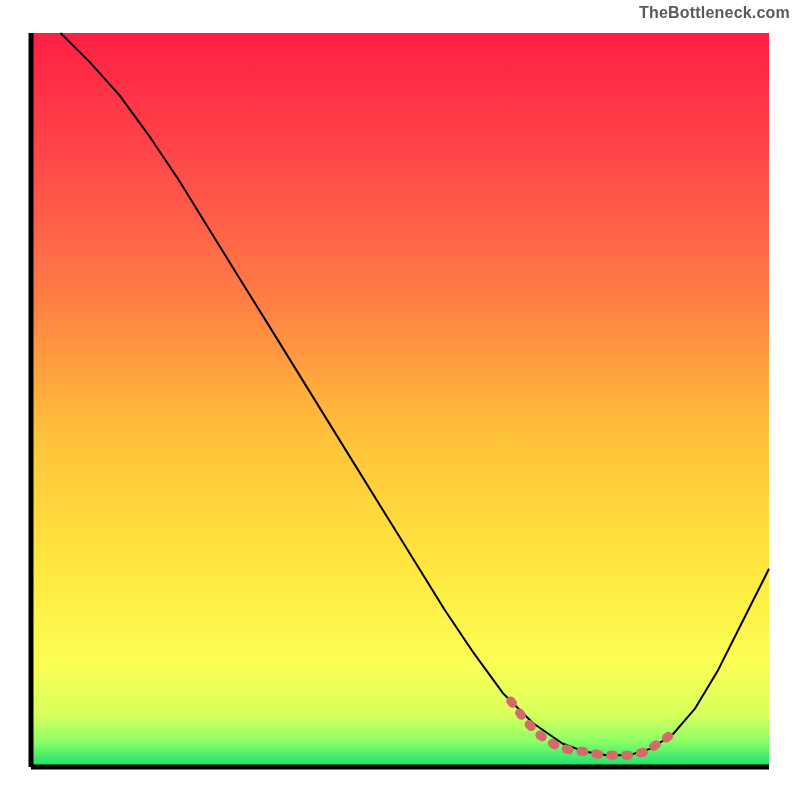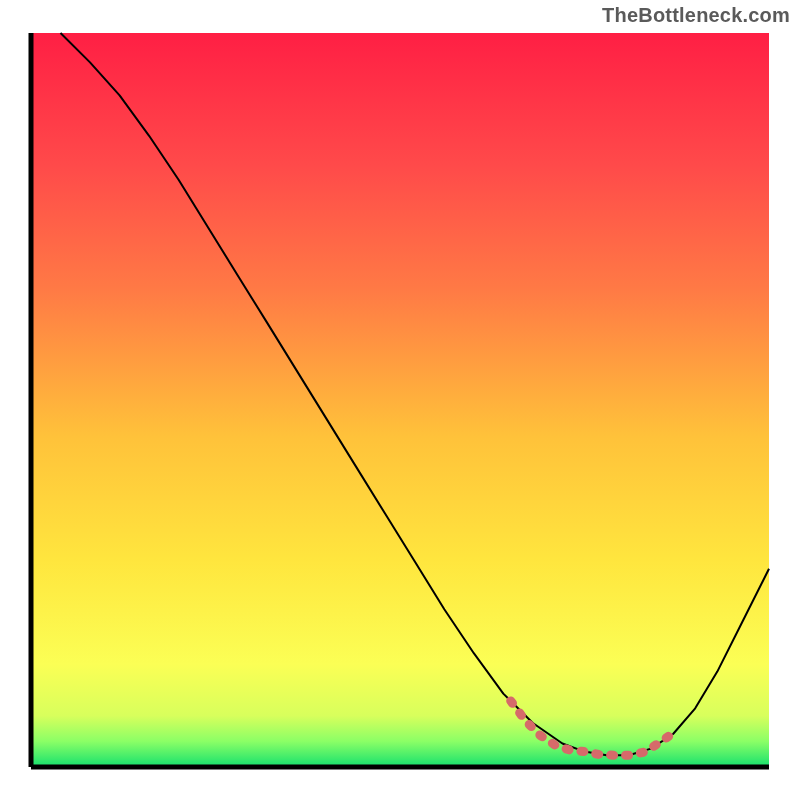--- a/index.html
+++ b/index.html
@@ -13,21 +13,21 @@
   }
   .wrap {
     position: relative;
     width: 800px;
     height: 800px;
   }
   .watermark {
     position: absolute;
     top: 4px;
     right: 10px;
-    font-size: 20px;
+    font-size: 16px;
     font-weight: 600;
     color: #5a5a5a;
     letter-spacing: 0.2px;
     z-index: 5;
   }
   svg.plot {
     position: absolute;
     left: 0;
     top: 0;
     width: 800px;

